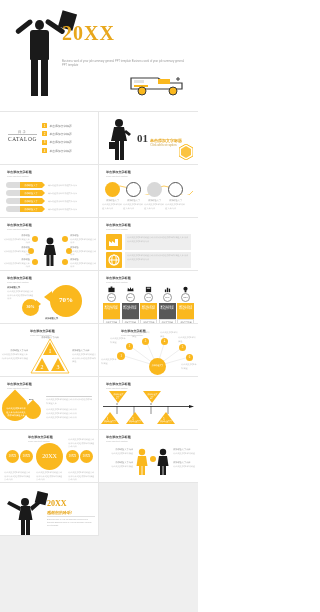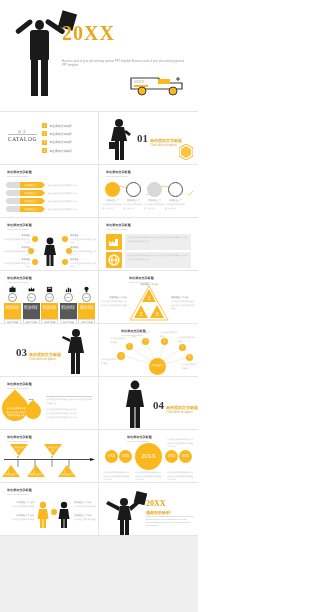--- a/index.html
+++ b/index.html
@@ -244,20 +244,33 @@
             <ellipse cx="8" cy="8" rx="2.2" ry="5" fill="none" stroke="#fff" stroke-width="1"></ellipse>
             <path d="M3 8h10" stroke="#fff" stroke-width="1"></path>
           </svg>
       </div>
       <div style="position:absolute;left:26px;top:34px;width:66px;height:16px;background:#eeeeee">
         <div class="lines" style="left:2px;top:2px;width:62px;position:absolute">请在此处添加详细描述文本内容请在此处添加详细描述文本内容请在此处添加详细内容</div>
       </div>
     </div>
 
 
+    <div class="cell">
+      <div class="st">单击添加文字标题</div>
+      <div class="st2">Click add text caption</div>
+      <div class="lbl" style="left:7px;top:15px;width:28px;text-align:left;color:#555;font-weight:bold">添加标题文字</div>
+      <div class="lines" style="left:7px;top:19px;width:28px">请在此处添加详细描述文本内容请在此处添加详细描述内容</div>
+      <div class="circle amber" style="left:22px;top:28px;width:17px;height:17px"></div>
+      <div class="tri" style="left:36px;top:29px;border-left:5px solid #fab81e;border-top:4px solid transparent;border-bottom:4px solid transparent"></div>
+      <div class="pct" style="left:22px;top:33px;width:17px;text-align:center;font-size:4px">30%</div>
+      <div class="circle amber" style="left:50px;top:14px;width:32px;height:32px"></div>
+      <div class="tri" style="left:44px;top:20px;border-right:8px solid #fab81e;border-top:6px solid transparent;border-bottom:6px solid transparent"></div>
+      <div class="pct" style="left:50px;top:25px;width:32px;text-align:center;font-size:7px">70%</div>
+      <div class="lbl" style="left:45px;top:46px;width:48px;text-align:left;color:#555;font-weight:bold">添加标题文字</div>
+    </div>
 
     <div class="cell">
       <div class="st">单击添加文字标题</div>
       <div class="st2">Click add text caption</div>
       <div style="position:absolute;left:4px;top:14px;display:flex;gap:1.6px">
         <div style="width:17px">
           <div style="height:8px;display:flex;align-items:center;justify-content:center">
             <svg width="7" height="7" viewBox="0 0 8 8">
                 <rect x="0.5" y="2" width="7" height="5" fill="#1a1a1a"></rect>
                 <rect x="3" y="0.6" width="2" height="1.6" fill="#1a1a1a"></rect>
@@ -337,36 +350,20 @@
         <text x="28" y="31" font-size="6" fill="#fff" text-anchor="middle" font-family="Liberation Serif, serif">3</text>
       </svg>
       <div class="lbl" style="left:34px;top:12px;width:32px;color:#7a7a7a">添加标题文字内容</div>
 
       <div class="lbl" style="left:2px;top:25px;width:26px;text-align:right;color:#7a7a7a">添加标题文字内容</div>
       <div class="lines" style="left:1px;top:29px;width:27px;text-align:right">请在此处添加详细描述文本内容请在此处添加详细描述</div>
       <div class="lbl" style="left:72px;top:25px;width:26px;text-align:left;color:#7a7a7a">添加标题文字内容</div>
       <div class="lines" style="left:72px;top:29px;width:26px">请在此处添加详细描述文本内容请在此处添加详细描述</div>
     </div>
 
-    <div class="cell">
-      <svg style="position:absolute;left:62px;top:4px" width="28" height="48" viewBox="0 0 28 48">
-        <circle cx="14" cy="5" r="4" fill="#1a1a1a"></circle>
-        <path d="M9 9 h10 l3 16 h-16 z" fill="#1a1a1a"></path>
-        <path d="M8 11 L1 8 L0 10 L8 14 z" fill="#1a1a1a"></path>
-        <rect x="9" y="24" width="4" height="22" fill="#1a1a1a"></rect>
-        <rect x="14" y="24" width="4" height="22" fill="#1a1a1a"></rect>
-      </svg>
-      <div style="position:absolute;left:16px;top:22px;display:flex;align-items:baseline;gap:2px">
-        <span class="sec-num">03</span>
-        <div>
-          <div class="sec-cn">单击添加文字标题</div>
-          <div class="sec-en">Click add text caption</div>
-        </div>
-      </div>
-    </div>
 
     <div class="cell">
       <div class="st" style="left:22px">单击添加文字标题</div>
       <div class="st2" style="left:22px">Click add text caption</div>
       <svg style="position:absolute;left:0;top:0" width="99" height="53">
         <g stroke="#dcdcdc" stroke-width="0.5" fill="none">
           <path d="M58 42 L22 31"></path>
             <path d="M58 42 L31 22"></path>
             <path d="M58 42 L47 17"></path>
           <path d="M58 42 L66 17"></path>
@@ -398,35 +395,20 @@
       <div class="lines" style="left:6px;top:30px;width:20px;color:#fff;text-align:center">请在此处添加详细描述文本内容请在此处添加详细描述文本</div>
       <div class="amber" style="position:absolute;left:25px;top:26px;width:16px;height:16px;border-radius:0 50% 50% 50%;transform:rotate(45deg)"></div>
       <div class="lbl" style="left:29px;top:21px;color:#555;font-weight:bold">60%</div>
       <div class="bar" style="left:46px;top:19px;width:46px"></div>
       <div class="lines" style="left:46px;top:21px;width:48px">请在此处添加详细描述文本内容请在此处添加详细描述文本</div>
       <div class="lines" style="left:46px;top:31px;width:48px">请在此处添加详细描述文本内容</div>
       <div class="lines" style="left:46px;top:35px;width:48px">请在此处添加详细描述文本内容</div>
       <div class="lines" style="left:46px;top:39px;width:48px">请在此处添加详细描述文本内容</div>
     </div>
 
-    <div class="cell">
-      <svg style="position:absolute;left:22px;top:2px" width="28" height="50" viewBox="0 0 28 50">
-        <circle cx="14" cy="6" r="4.4" fill="#1a1a1a"></circle>
-        <path d="M8 11 h12 l3 17 h-18 z" fill="#1a1a1a"></path>
-        <rect x="9" y="27" width="4.5" height="22" fill="#1a1a1a"></rect>
-        <rect x="14.5" y="27" width="4.5" height="22" fill="#1a1a1a"></rect>
-      </svg>
-      <div style="position:absolute;left:54px;top:22px;display:flex;align-items:baseline;gap:2px">
-        <span class="sec-num">04</span>
-        <div>
-          <div class="sec-cn">单击添加文字标题</div>
-          <div class="sec-en">Click add text caption</div>
-        </div>
-      </div>
-    </div>
 
     <div class="cell">
       <div class="st">单击添加文字标题</div>
       <div class="st2">Click add text caption</div>
       <svg style="position:absolute;left:4px;top:28px" width="92" height="3">
         <path d="M0 1.5 H86" stroke="#1a1a1a" stroke-width="0.8"></path>
           <path d="M86 0 L91 1.5 L86 3 z" fill="#1a1a1a"></path>
       </svg>
       <svg style="position:absolute;left:4px;top:16px" width="92" height="34">
         <g stroke="#1a1a1a" stroke-width="0.5">

